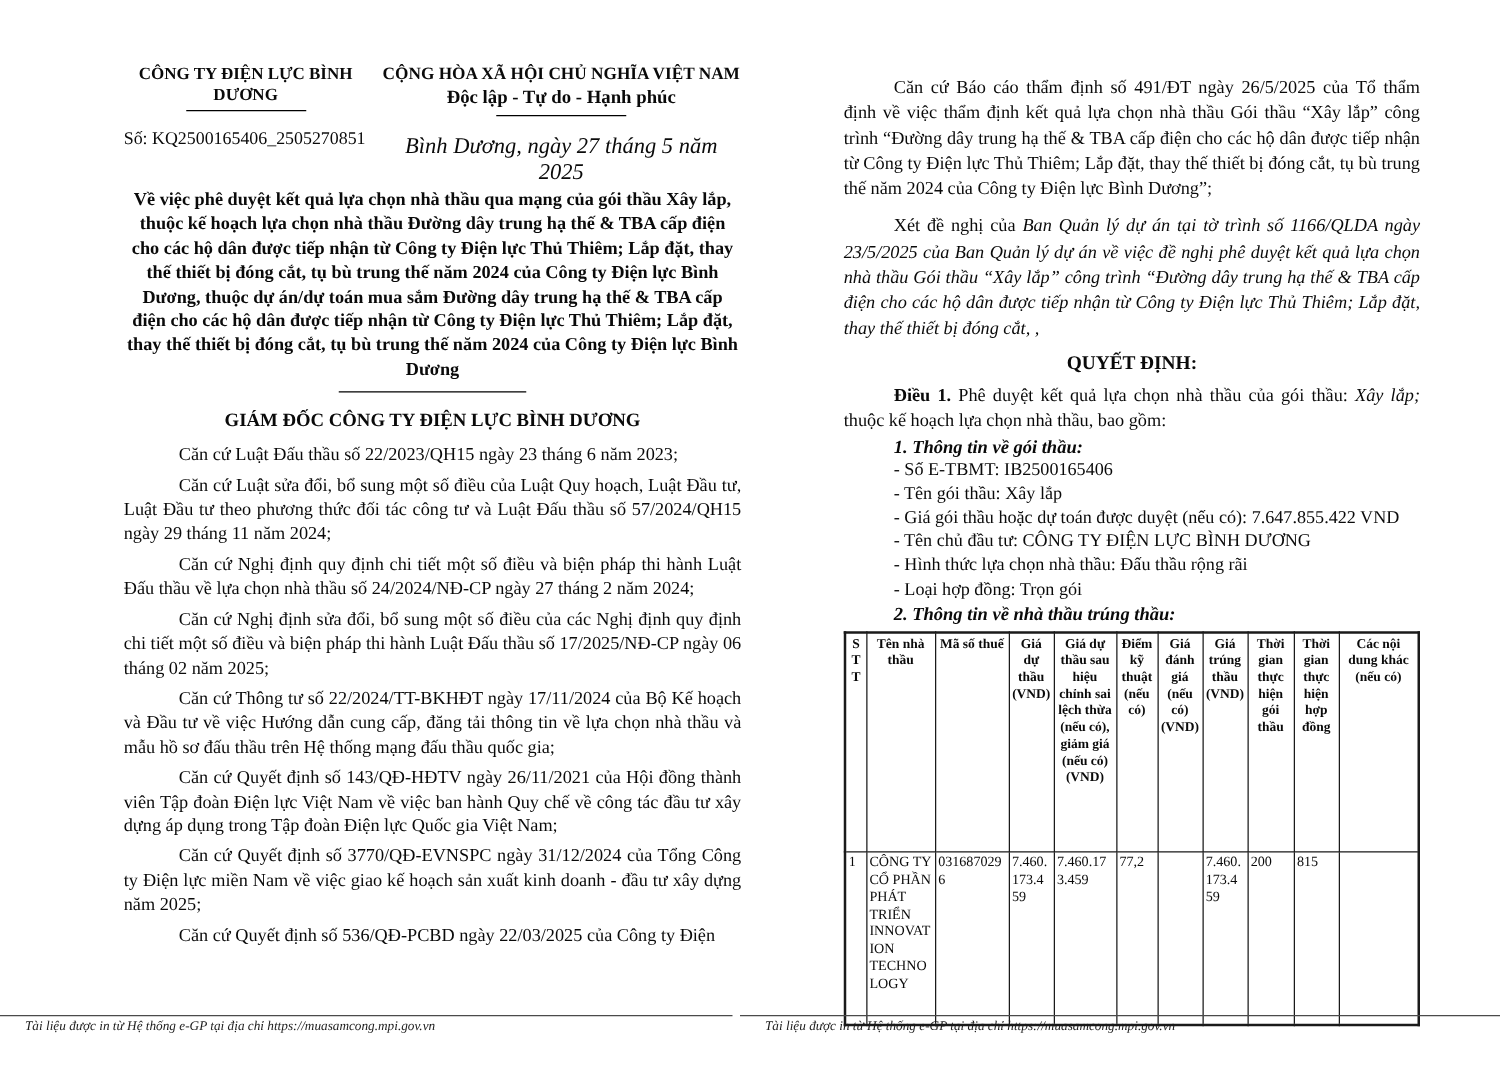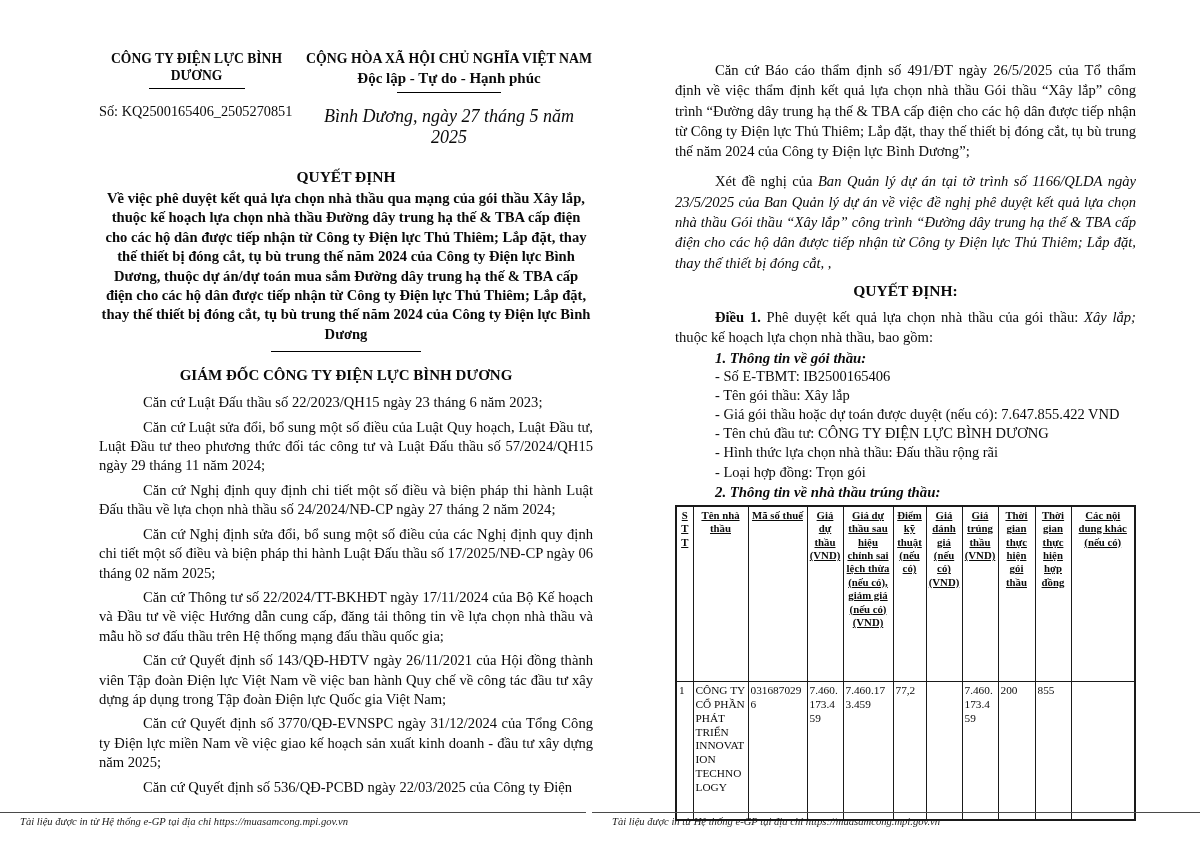--- a/index.html
+++ b/index.html
@@ -40,21 +40,21 @@
   .bold{font-weight:bold;}
   .resolve-heading{font-weight:bold;font-size:15.5px;text-align:center;margin-top:9px;}
   .article{margin-top:7px;}
   .section-heading{font-weight:bold;font-style:italic;font-size:14.8px;margin:2px 0 0 40px;}
   .dash-item{font-size:14.5px;line-height:19.2px;margin-left:40px;}
 
   table.winner{border-collapse:collapse;table-layout:fixed;width:459px;margin-top:4px;border:2px solid #1a1a1a;}
   table.winner th,table.winner td{border:1px solid #1a1a1a;vertical-align:top;padding:2px 2px;}
   table.winner th{font-weight:bold;font-size:10.8px;line-height:13.4px;text-align:center;}
   table.winner td{font-size:11.3px;line-height:13.8px;text-align:left;overflow-wrap:anywhere;}
-  table.winner tr.header-row{height:176px;text-decoration:underline;}
+  table.winner tr.header-row{height:176px;}
   table.winner tr.data-row{height:138px;}
   th.stt{word-break:break-all;}
   td.center{text-align:center;}
   td.num{text-align:right;word-break:break-all;}
 
   
   .page-footer{position:absolute;top:812px;border-top:1px solid #4a4a4a;}
   .footer-left{left:0;width:586px;}
   .footer-right{left:592px;width:608px;}
   .footer-text{font-style:italic;font-size:10.6px;padding:3px 0 0 20px;color:#1a1a1a;}
@@ -70,21 +70,20 @@
       <div class="doc-number">Số: KQ2500165406_2505270851</div>
     </div>
     <div class="motto-col">
       <div class="nat-title">CỘNG HÒA XÃ HỘI CHỦ NGHĨA VIỆT NAM</div>
       <div class="nat-motto">Độc lập - Tự do - Hạnh phúc</div>
       <div class="hrule hrule-motto"></div>
       <div class="dateline">Bình Dương, ngày 27 tháng 5 năm 2025</div>
     </div>
   </div>
 
-  <div class="decision-heading">QUYẾT ĐỊNH</div>
   <div class="decision-title">Về việc phê duyệt kết quả lựa chọn nhà thầu qua mạng của gói thầu Xây lắp, thuộc kế hoạch lựa chọn nhà thầu Đường dây trung hạ thế &amp; TBA cấp điện cho các hộ dân được tiếp nhận từ Công ty Điện lực Thủ Thiêm; Lắp đặt, thay thế thiết bị đóng cắt, tụ bù trung thế năm 2024 của Công ty Điện lực Bình Dương, thuộc dự án/dự toán mua sắm Đường dây trung hạ thế &amp; TBA cấp điện cho các hộ dân được tiếp nhận từ Công ty Điện lực Thủ Thiêm; Lắp đặt, thay thế thiết bị đóng cắt, tụ bù trung thế năm 2024 của Công ty Điện lực Bình Dương</div>
   <div class="title-rule"></div>
 
   <div class="director-heading">GIÁM ĐỐC CÔNG TY ĐIỆN LỰC BÌNH DƯƠNG</div>
 
   <p class="recital">Căn cứ Luật Đấu thầu số 22/2023/QH15 ngày 23 tháng 6 năm 2023;</p>
   <p class="recital">Căn cứ Luật sửa đổi, bổ sung một số điều của Luật Quy hoạch, Luật Đầu tư, Luật Đầu tư theo phương thức đối tác công tư và Luật Đấu thầu số 57/2024/QH15 ngày 29 tháng 11 năm 2024;</p>
   <p class="recital">Căn cứ Nghị định quy định chi tiết một số điều và biện pháp thi hành Luật Đấu thầu về lựa chọn nhà thầu số 24/2024/NĐ-CP ngày 27 tháng 2 năm 2024;</p>
   <p class="recital">Căn cứ Nghị định sửa đổi, bổ sung một số điều của các Nghị định quy định chi tiết một số điều và biện pháp thi hành Luật Đấu thầu số 17/2025/NĐ-CP ngày 06 tháng 02 năm 2025;</p>
   <p class="recital">Căn cứ Thông tư số 22/2024/TT-BKHĐT ngày 17/11/2024 của Bộ Kế hoạch và Đầu tư về việc Hướng dẫn cung cấp, đăng tải thông tin về lựa chọn nhà thầu và mẫu hồ sơ đấu thầu trên Hệ thống mạng đấu thầu quốc gia;</p>
@@ -144,21 +143,21 @@
     <tr class="data-row">
       <td class="center">1</td>
       <td>CÔNG TY CỔ PHẦN PHÁT TRIỂN INNOVATION TECHNOLOGY</td>
       <td>0316870296</td>
       <td class="num">7.460.173.459</td>
       <td class="num">7.460.173.459</td>
       <td>77,2</td>
       <td></td>
       <td class="num">7.460.173.459</td>
       <td>200</td>
-      <td>855</td>
+      <td>815</td>
       <td></td>
     </tr>
   </tbody>
     </table>
 </div>
 
 <div class="page-footer footer-left">
   <div class="footer-text">Tài liệu được in từ Hệ thống e-GP tại địa chỉ https://muasamcong.mpi.gov.vn</div>
 </div>
 <div class="page-footer footer-right">

